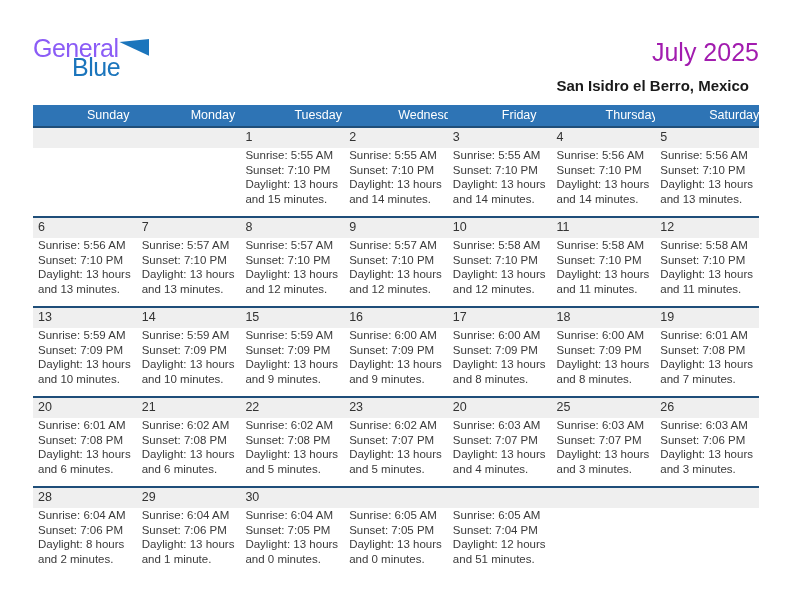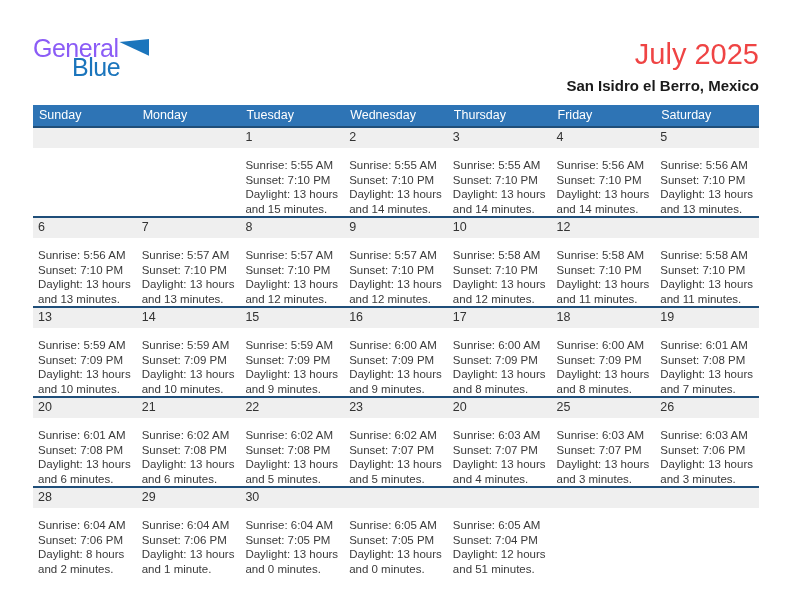--- a/index.html
+++ b/index.html
@@ -16,33 +16,33 @@
   
   .logo{position:absolute;left:33px;top:36px;width:140px;}
   .logo-row1{display:flex;align-items:flex-start;}
   .logo-general{font-size:25px;color:#8b5cf6;letter-spacing:-0.5px;line-height:24px;}
   .logo-triangle{width:30px;height:17px;margin-top:3px;margin-left:1px;
     background:var(--logo-blue);
     clip-path:polygon(0 18%,100% 0,100% 100%);}
   .logo-blue{display:block;font-size:25px;color:var(--logo-blue);line-height:22px;margin-left:39px;margin-top:-4px;letter-spacing:-0.5px;}
 
   
-  .title{position:absolute;right:33px;top:38px;font-size:29px;color:#ef4444;text-align:right;}
-  .location{position:absolute;right:33px;top:77px;font-size:15px;font-weight:bold;color:#1a1a1a;text-align:left;}
+  .title{position:absolute;right:33px;top:38px;font-size:25px;color:#a21caf;text-align:right;}
+  .location{position:absolute;right:43px;top:77px;font-size:15px;font-weight:bold;color:#1a1a1a;text-align:left;}
 
   
   .calendar{position:absolute;left:33px;top:105px;width:726px;}
   .weekday-row{display:grid;grid-template-columns:repeat(7,1fr);background:var(--header-bg);height:21px;}
-  .weekday-cell{color:#ffffff;font-size:12.5px;line-height:21px;padding-left:6px;overflow:hidden;white-space:nowrap;}
+  .weekday-cell{color:#ffffff;font-size:12.5px;line-height:21px;padding-left:6px;overflow:hidden;white-space:nowrap;margin-left:48px;}
 
   .week-row{border-top:2px solid var(--week-border);}
   .day-band{display:grid;grid-template-columns:repeat(7,1fr);background:var(--band-bg);height:20px;}
   .day-num{font-size:12.5px;color:#333333;line-height:19px;padding-left:5px;}
   .detail-band{display:grid;grid-template-columns:repeat(7,1fr);background:#ffffff;height:68px;}
-  .day-detail{padding:10px 3px 0 5px;}
+  .day-detail{padding:0 3px 0 5px;}
   .detail-line{font-size:11.5px;line-height:14.6px;color:var(--text-dark);}
 </style>
 </head>
 <body>
 
 <div class="page">
 
   <div class="logo">
     <div class="logo-row1">
       <span class="logo-general">General</span>
@@ -53,22 +53,22 @@
 
   <div class="title">July 2025</div>
   <div class="location">San Isidro el Berro, Mexico</div>
 
   <div class="calendar">
     <div class="weekday-row">
         <div class="weekday-cell">Sunday</div>
         <div class="weekday-cell">Monday</div>
         <div class="weekday-cell">Tuesday</div>
         <div class="weekday-cell">Wednesday</div>
+        <div class="weekday-cell">Friday</div>
         <div class="weekday-cell">Thursday</div>
-        <div class="weekday-cell">Friday</div>
         <div class="weekday-cell">Saturday</div>
       </div>
     <div>
         <div class="week-row">
           <div class="day-band">
             <div class="day-num"></div>
             <div class="day-num"></div>
             <div class="day-num">1</div>
             <div class="day-num">2</div>
             <div class="day-num">3</div>
@@ -113,20 +113,21 @@
             </div>
           </div>
         </div>
         <div class="week-row">
           <div class="day-band">
             <div class="day-num">6</div>
             <div class="day-num">7</div>
             <div class="day-num">8</div>
             <div class="day-num">9</div>
             <div class="day-num">10</div>
+            <div class="day-num">11</div>
             <div class="day-num">12</div>
           </div>
           <div class="detail-band">
             <div class="day-detail">
               <div class="detail-line">Sunrise: 5:56 AM</div>
               <div class="detail-line">Sunset: 7:10 PM</div>
               <div class="detail-line">Daylight: 13 hours and 13 minutes.</div>
             </div>
             <div class="day-detail">
               <div class="detail-line">Sunrise: 5:57 AM</div>

